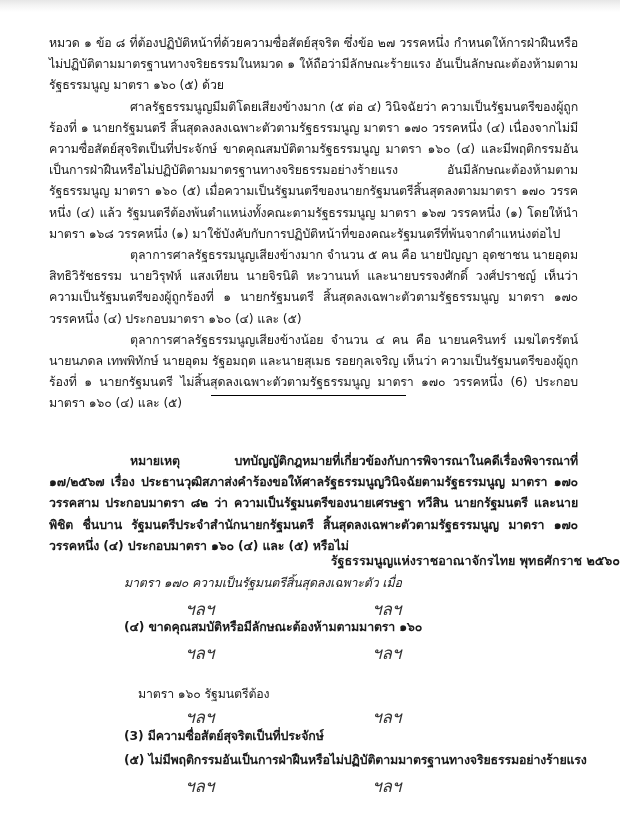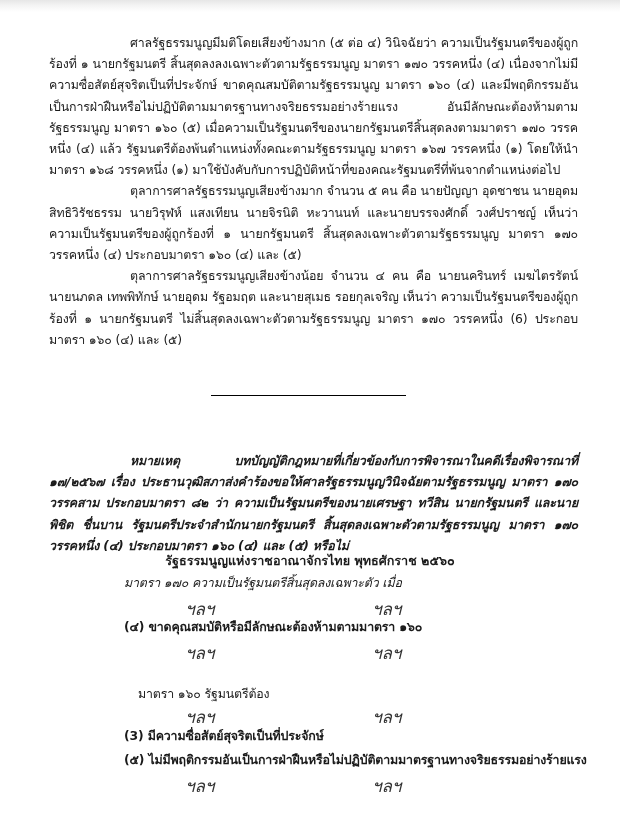--- a/index.html
+++ b/index.html
@@ -50,28 +50,28 @@
     position: absolute;
     left: 49px;
     top: 450px;
     width: 529px;
     font-size: 12.4px;
     line-height: 21.2px;
     font-weight: bold;
     letter-spacing: -0.15px;
   }
   .note p { margin: 0; text-align: justify; }
-  .note .indent { text-indent: 81px; font-style: italic; }
+  .note .indent { text-indent: 81px; }
 
   .const-title {
     position: absolute;
     left: 0;
     width: 620px;
     top: 551px;
-    text-align: center;
+    text-align: right;
     font-size: 12.6px;
     line-height: 20px;
     font-weight: bold;
   }
   .const-block {
     position: absolute;
     left: 124px;
     width: 460px;
     font-size: 12.4px;
     letter-spacing: -0.15px;
@@ -91,20 +91,21 @@
     color: #333;
     font-style: italic;
   }
 </style>
 </head>
 <body>
 
 <div class="top-shadow"></div>
 
 <div class="page">
+  <p class="para">หมวด ๑ ข้อ ๘ ที่ต้องปฏิบัติหน้าที่ด้วยความซื่อสัตย์สุจริต ซึ่งข้อ ๒๗ วรรคหนึ่ง กำหนดให้การฝ่าฝืนหรือไม่ปฏิบัติตามมาตรฐานทางจริยธรรมในหมวด ๑ ให้ถือว่ามีลักษณะร้ายแรง อันเป็นลักษณะต้องห้ามตามรัฐธรรมนูญ มาตรา ๑๖๐ (๕) ด้วย</p>
   <p class="para indent">ศาลรัฐธรรมนูญมีมติโดยเสียงข้างมาก (๕ ต่อ ๔) วินิจฉัยว่า ความเป็นรัฐมนตรีของผู้ถูกร้องที่ ๑ นายกรัฐมนตรี สิ้นสุดลงลงเฉพาะตัวตามรัฐธรรมนูญ มาตรา ๑๗๐ วรรคหนึ่ง (๔) เนื่องจากไม่มีความซื่อสัตย์สุจริตเป็นที่ประจักษ์ ขาดคุณสมบัติตามรัฐธรรมนูญ มาตรา ๑๖๐ (๔) และมีพฤติกรรมอันเป็นการฝ่าฝืนหรือไม่ปฏิบัติตามมาตรฐานทางจริยธรรมอย่างร้ายแรง อันมีลักษณะต้องห้ามตามรัฐธรรมนูญ มาตรา ๑๖๐ (๕) เมื่อความเป็นรัฐมนตรีของนายกรัฐมนตรีสิ้นสุดลงตามมาตรา ๑๗๐ วรรคหนึ่ง (๔) แล้ว รัฐมนตรีต้องพ้นตำแหน่งทั้งคณะตามรัฐธรรมนูญ มาตรา ๑๖๗ วรรคหนึ่ง (๑) โดยให้นำมาตรา ๑๖๘ วรรคหนึ่ง (๑) มาใช้บังคับกับการปฏิบัติหน้าที่ของคณะรัฐมนตรีที่พ้นจากตำแหน่งต่อไป</p>
   <p class="para indent">ตุลาการศาลรัฐธรรมนูญเสียงข้างมาก จำนวน ๕ คน คือ นายปัญญา อุดชาชน นายอุดม สิทธิวิรัชธรรม นายวิรุฬห์ แสงเทียน นายจิรนิติ หะวานนท์ และนายบรรจงศักดิ์ วงศ์ปราชญ์ เห็นว่า ความเป็นรัฐมนตรีของผู้ถูกร้องที่ ๑ นายกรัฐมนตรี สิ้นสุดลงเฉพาะตัวตามรัฐธรรมนูญ มาตรา ๑๗๐ วรรคหนึ่ง (๔) ประกอบมาตรา ๑๖๐ (๔) และ (๕)</p>
   <p class="para indent">ตุลาการศาลรัฐธรรมนูญเสียงข้างน้อย จำนวน ๔ คน คือ นายนครินทร์ เมฆไตรรัตน์ นายนภดล เทพพิทักษ์ นายอุดม รัฐอมฤต และนายสุเมธ รอยกุลเจริญ เห็นว่า ความเป็นรัฐมนตรีของผู้ถูกร้องที่ ๑ นายกรัฐมนตรี ไม่สิ้นสุดลงเฉพาะตัวตามรัฐธรรมนูญ มาตรา ๑๗๐ วรรคหนึ่ง (6) ประกอบมาตรา ๑๖๐ (๔) และ (๕)</p>
 </div>
 
 <div class="rule"></div>
 
 <div class="note">
   <p class="indent">หมายเหตุ บทบัญญัติกฎหมายที่เกี่ยวข้องกับการพิจารณาในคดีเรื่องพิจารณาที่ ๑๗/๒๕๖๗ เรื่อง ประธานวุฒิสภาส่งคำร้องขอให้ศาลรัฐธรรมนูญวินิจฉัยตามรัฐธรรมนูญ มาตรา ๑๗๐ วรรคสาม ประกอบมาตรา ๘๒ ว่า ความเป็นรัฐมนตรีของนายเศรษฐา ทวีสิน นายกรัฐมนตรี และนายพิชิต ชื่นบาน รัฐมนตรีประจำสำนักนายกรัฐมนตรี สิ้นสุดลงเฉพาะตัวตามรัฐธรรมนูญ มาตรา ๑๗๐ วรรคหนึ่ง (๔) ประกอบมาตรา ๑๖๐ (๔) และ (๕) หรือไม่</p>
 </div>

